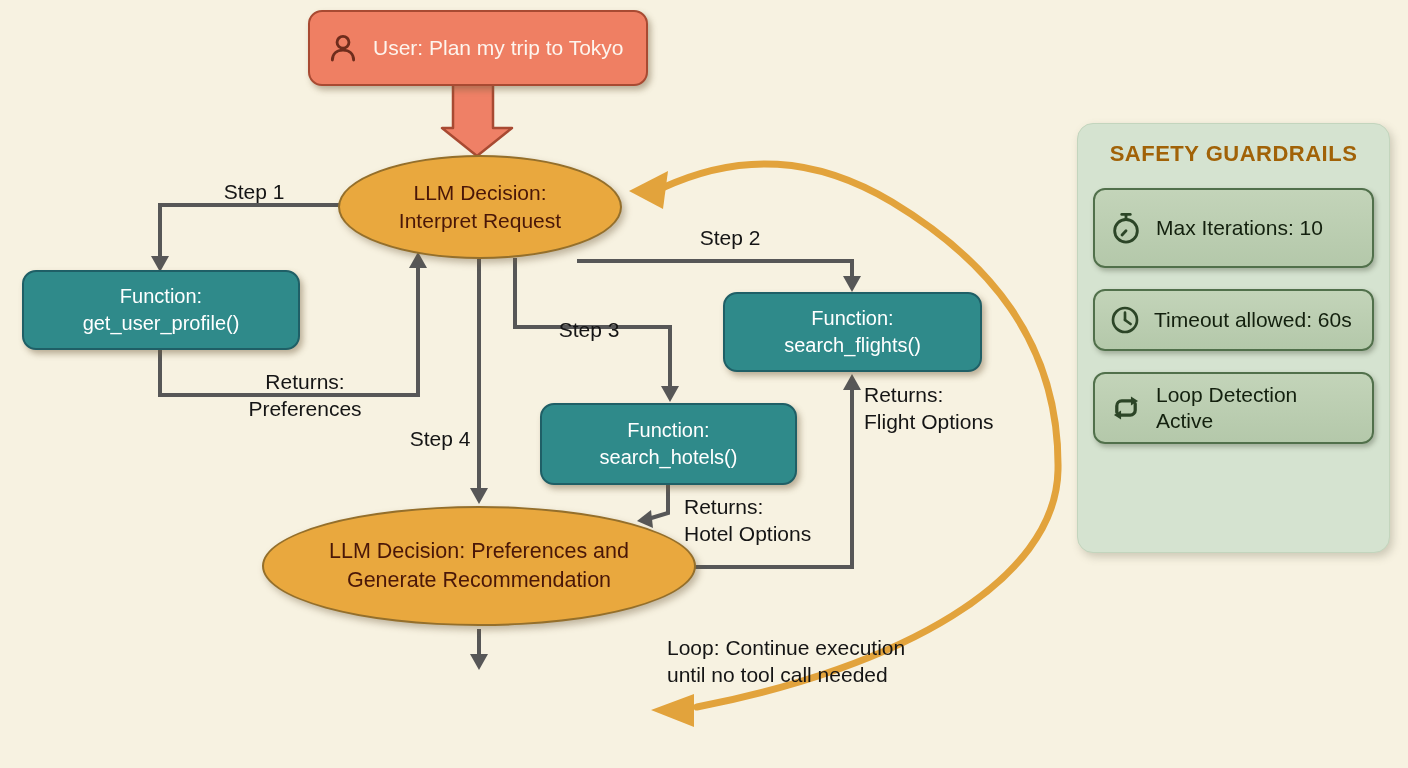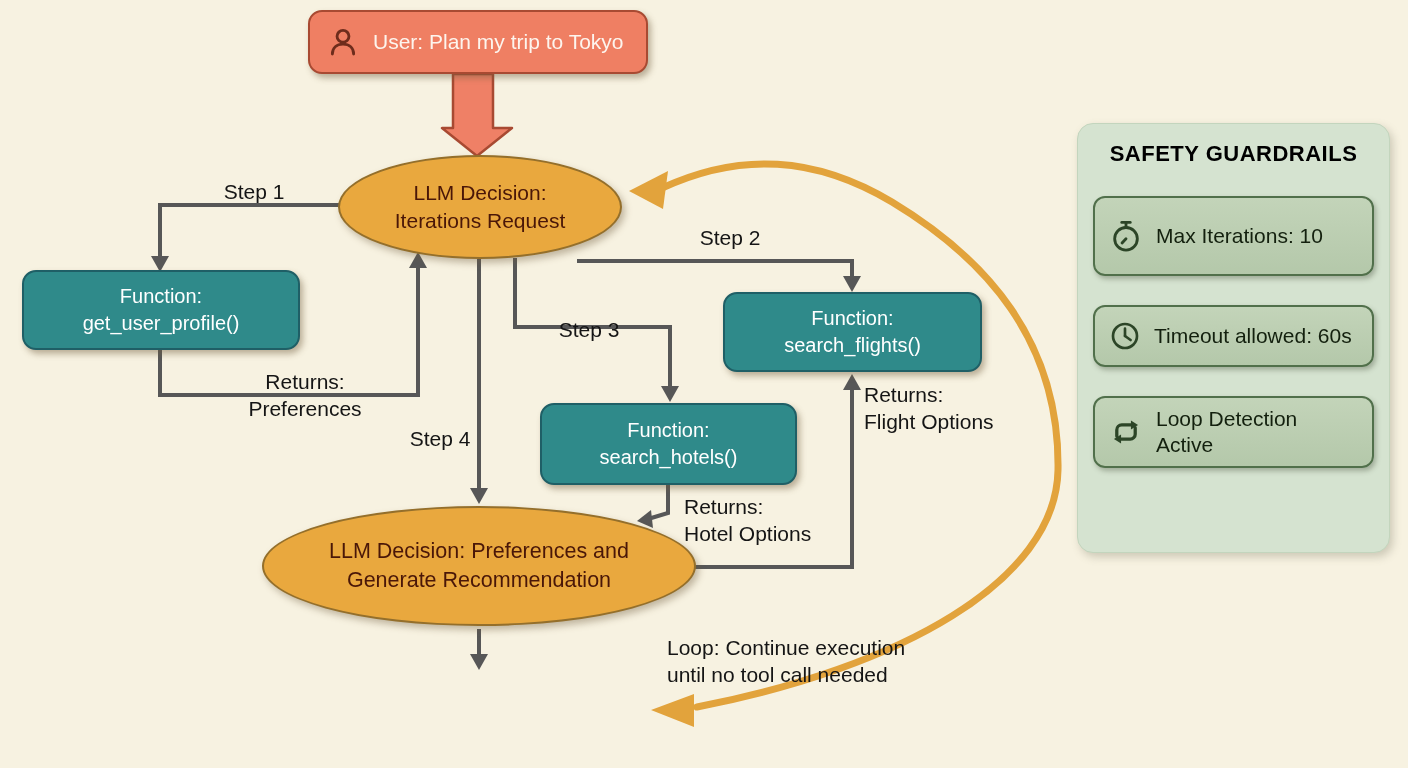--- a/index.html
+++ b/index.html
@@ -19,21 +19,21 @@
   }
   .teal{
     background:#2f8a8a;border:2px solid #1f5f66;border-radius:14px;
     color:#ffffff;box-shadow:3px 4px 6px rgba(110,90,60,.45);
     font-size:20px;line-height:27px;
   }
   .gold{
     background:#e9a83e;border:2.5px solid #946f2b;border-radius:50%;
     color:#4a1708;font-weight:500;box-shadow:3px 4px 7px rgba(110,90,60,.4);
   }
-  #node-user-input{left:308px;top:10px;width:340px;height:64px;font-size:21px;gap:13px;justify-content:flex-start;padding-left:16px;}
+  #node-user-input{left:308px;top:10px;width:340px;height:76px;font-size:21px;gap:13px;justify-content:flex-start;padding-left:16px;}
   #node-interpret{left:338px;top:155px;width:284px;height:104px;font-size:21px;line-height:28px;}
   #node-get-profile{left:22px;top:270px;width:278px;height:80px;}
   #node-search-flights{left:723px;top:292px;width:259px;height:80px;}
   #node-search-hotels{left:540px;top:403px;width:257px;height:82px;}
   #node-synthesize{left:262px;top:506px;width:434px;height:120px;font-size:21.5px;line-height:29px;}
   #node-user-output{left:310px;top:668px;width:340px;height:78px;font-size:21px;line-height:28px;}
   .edge-label{position:absolute;z-index:3;font-size:21px;line-height:27px;}
   .center{text-align:center;}
   #label-step1{left:194px;top:178px;width:120px;}
   #label-step2{left:670px;top:224px;width:120px;}
@@ -45,28 +45,28 @@
   #label-loop{left:667px;top:634px;width:300px;}
   
   #guardrails{
     position:absolute;z-index:2;left:1077px;top:123px;width:313px;height:430px;
     box-sizing:border-box;background:#d5e3d0;border:1px solid #c3d5bd;border-radius:16px;
     box-shadow:3px 4px 9px rgba(110,105,85,.3);
     padding:17px 15px 0 15px;display:flex;flex-direction:column;
   }
   #guardrails-title{
     text-align:center;font-size:22px;font-weight:bold;letter-spacing:.5px;
-    color:#000000;margin-bottom:21px;
+    color:#a16207;margin-bottom:21px;
   }
   .gr-item{
     background:linear-gradient(#c3d4b9,#b4c8aa);
     border:2px solid #51704b;border-radius:12px;
     box-shadow:2px 3px 5px rgba(60,70,50,.35);
     display:flex;align-items:center;gap:13px;
-    padding:8px 14px;box-sizing:border-box;margin-bottom:21px;margin-top:8px;
+    padding:8px 14px;box-sizing:border-box;margin-bottom:21px;
   }
   .gr-item:nth-of-type(1){min-height:64px;}
   .gr-item:nth-of-type(2){min-height:80px;}
   .gr-item:nth-of-type(3){min-height:62px;}
   .gr-item:nth-of-type(4){min-height:72px;}
   .gr-label{font-size:21px;line-height:26px;font-weight:500;color:#13200e;}
   .gr-icon{flex:0 0 auto;display:flex;align-items:center;}
 </style>
 </head>
 <body>
@@ -109,21 +109,21 @@
     <span class="gr-icon">
       <svg width="34" height="34" viewBox="0 0 24 24" fill="none" stroke="#6e2c1c" stroke-width="2" stroke-linecap="round">
         <circle cx="12" cy="8" r="4.2"></circle>
         <path d="M4.5,20.5 C4.5,16 7.5,13.5 12,13.5 C16.5,13.5 19.5,16 19.5,20.5"></path>
       </svg>
     </span>
     <span>User: Plan my trip to Tokyo</span>
   </div>
 
   <div class="node gold preline" id="node-interpret">LLM Decision:
-Iterations Request</div>
+Interpret Request</div>
 
   <div class="node teal preline" id="node-get-profile">Function:
 get_user_profile()</div>
 
   <div class="node teal preline" id="node-search-flights">Function:
 search_flights()</div>
 
   <div class="node teal preline" id="node-search-hotels">Function:
 search_hotels()</div>
 

